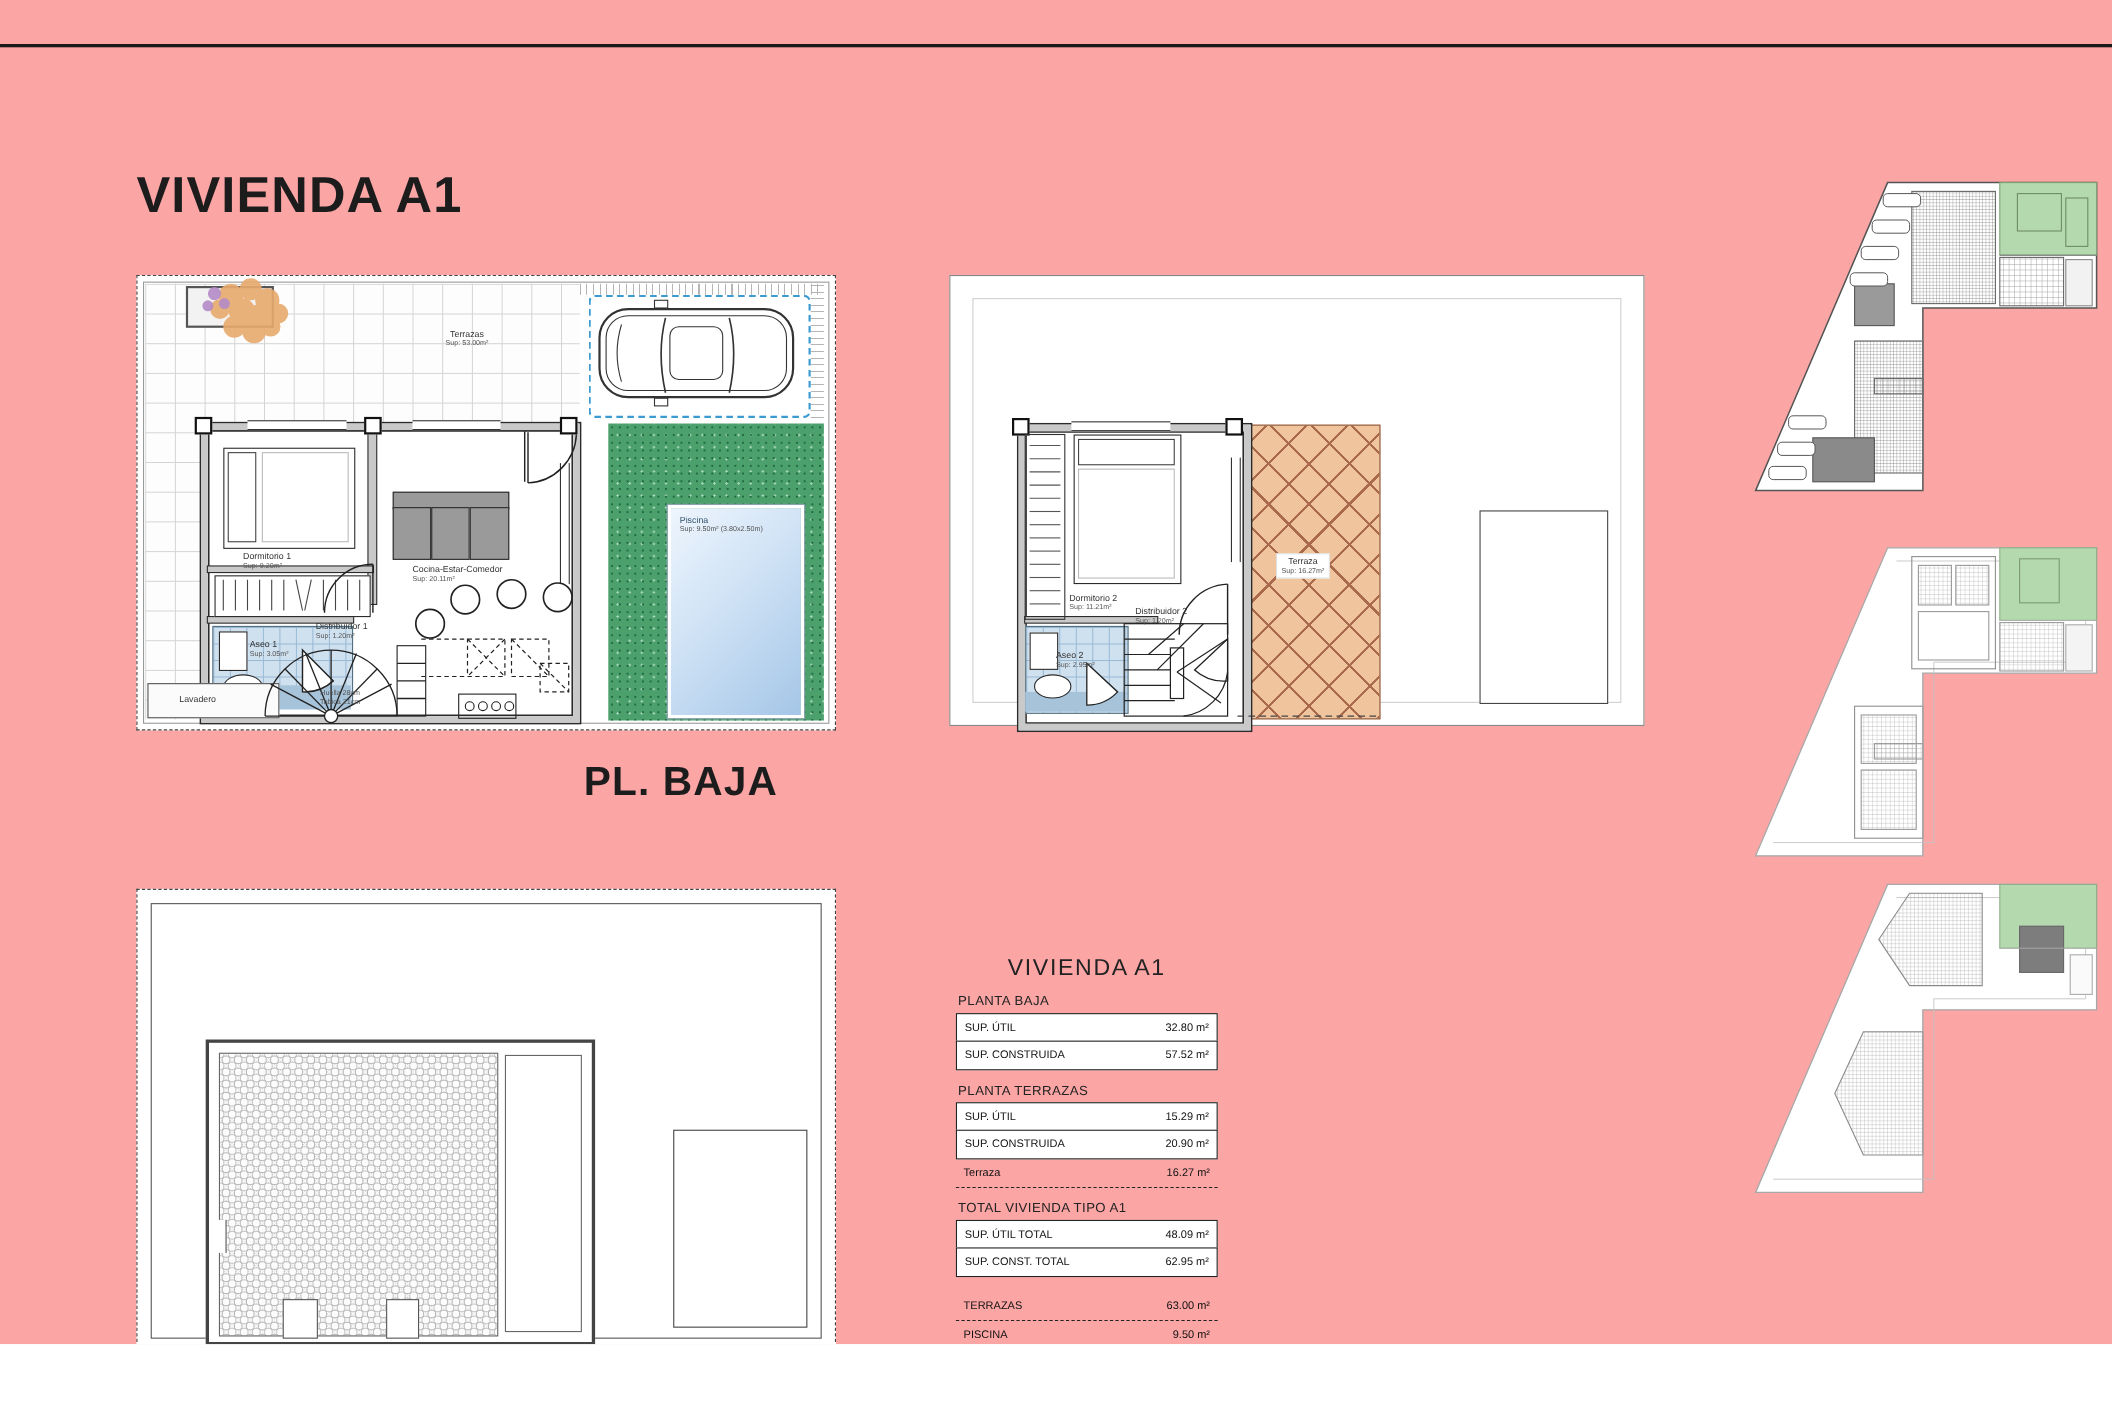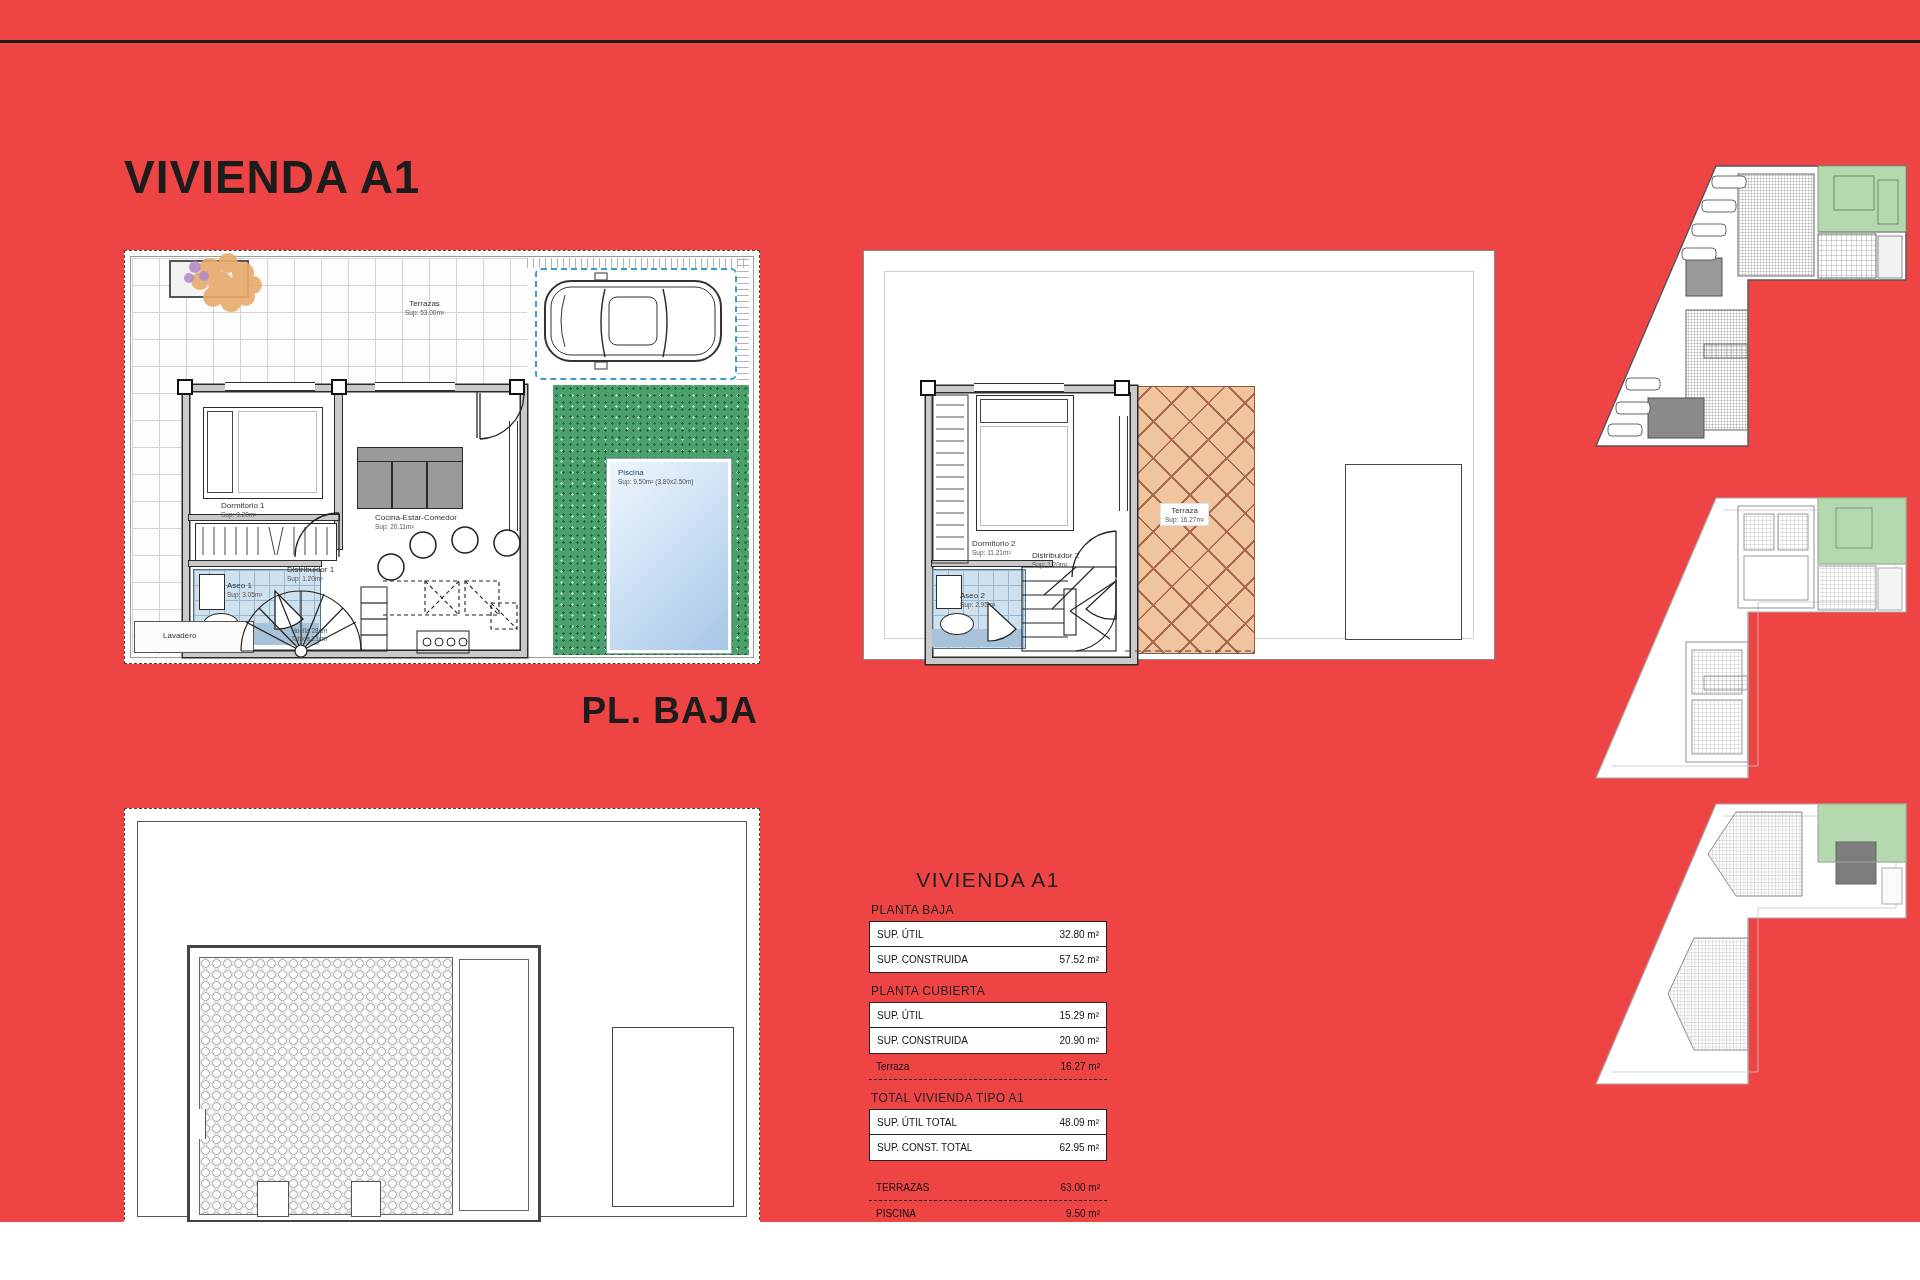--- a/index.html
+++ b/index.html
@@ -1,22 +1,22 @@
 <!DOCTYPE html>
 <html><head>
 <meta charset="utf-8">
 <style>
   html,body{margin:0;padding:0;background:#ffffff;}
-  .canvas{position:relative;width:1920px;height:1222px;background:#ef4444;overflow:hidden;
+  .canvas{position:relative;width:1920px;height:1222px;background:#fca5a5;overflow:hidden;
           font-family:"Liberation Sans",sans-serif;color:#111;}
   .abs{position:absolute;}
 
   
   .sheet-title{font-size:46px;font-weight:800;letter-spacing:1px;color:#1c1c1c;}
-  .plan-label{font-size:37px;font-weight:800;letter-spacing:1px;color:#1c1c1c;text-align:right;}
+  .plan-label{font-size:37px;font-weight:800;letter-spacing:1px;color:#1c1c1c;text-align:center;}
   .rl{position:absolute;font-size:8px;line-height:1.2;color:#333;white-space:nowrap;}
   .rl .s{font-size:6.5px;color:#555;}
   .rl.center{text-align:center;}
 
   
   .plan{position:absolute;background:#fff;}
   .dashed-frame{border:1.5px dashed #444;}
   .solid-frame{border:1px solid #888;}
   .inner-frame{position:absolute;border:1px solid #9a9a9a;}
 
@@ -392,21 +392,21 @@
     <div class="sec-head">PLANTA BAJA</div>
     <div class="trow boxed">
       <span>SUP. ÚTIL</span>
         <span>32.80 m²</span>
     </div>
     <div class="trow boxed">
       <span>SUP. CONSTRUIDA</span>
         <span>57.52 m²</span>
     </div>
 
-    <div class="sec-head">PLANTA CUBIERTA</div>
+    <div class="sec-head">PLANTA TERRAZAS</div>
     <div class="trow boxed">
       <span>SUP. ÚTIL</span>
         <span>15.29 m²</span>
     </div>
     <div class="trow boxed">
       <span>SUP. CONSTRUIDA</span>
         <span>20.90 m²</span>
     </div>
     <div class="trow dashed">
       <span>Terraza</span>

